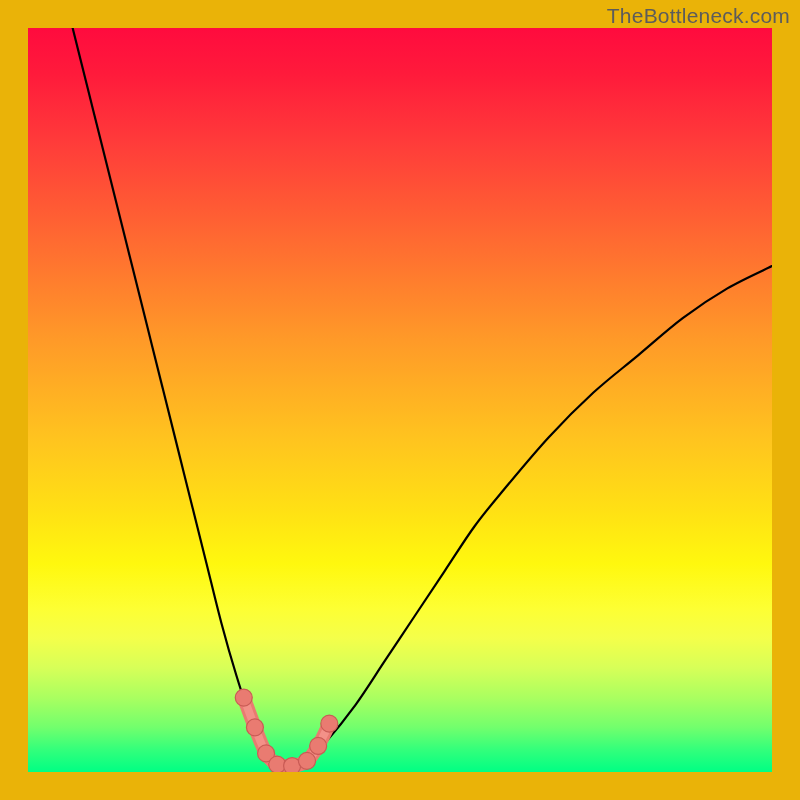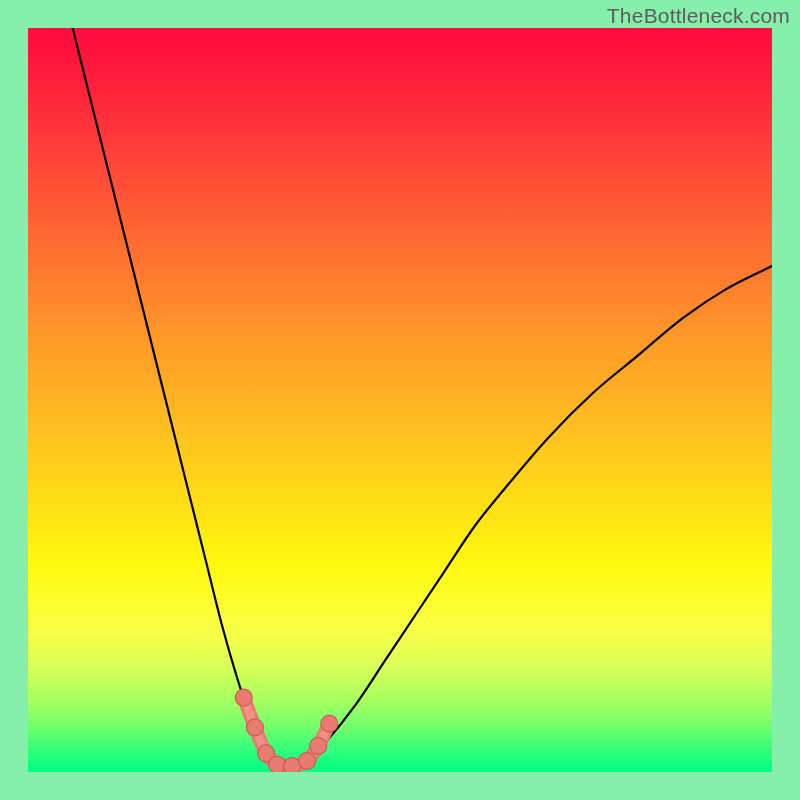--- a/index.html
+++ b/index.html
@@ -7,21 +7,21 @@
     padding: 0;
     width: 800px;
     height: 800px;
     background: #000;
     overflow: hidden;
     font-family: Arial, Helvetica, sans-serif;
   }
   .frame {
     position: absolute;
     inset: 0;
-    background: #86efac;
+    background: #eab308;
   }
   .plot {
     position: absolute;
     left: 28px;
     top: 28px;
     width: 744px;
     height: 744px;
     overflow: hidden;
   }
   .gradient {

